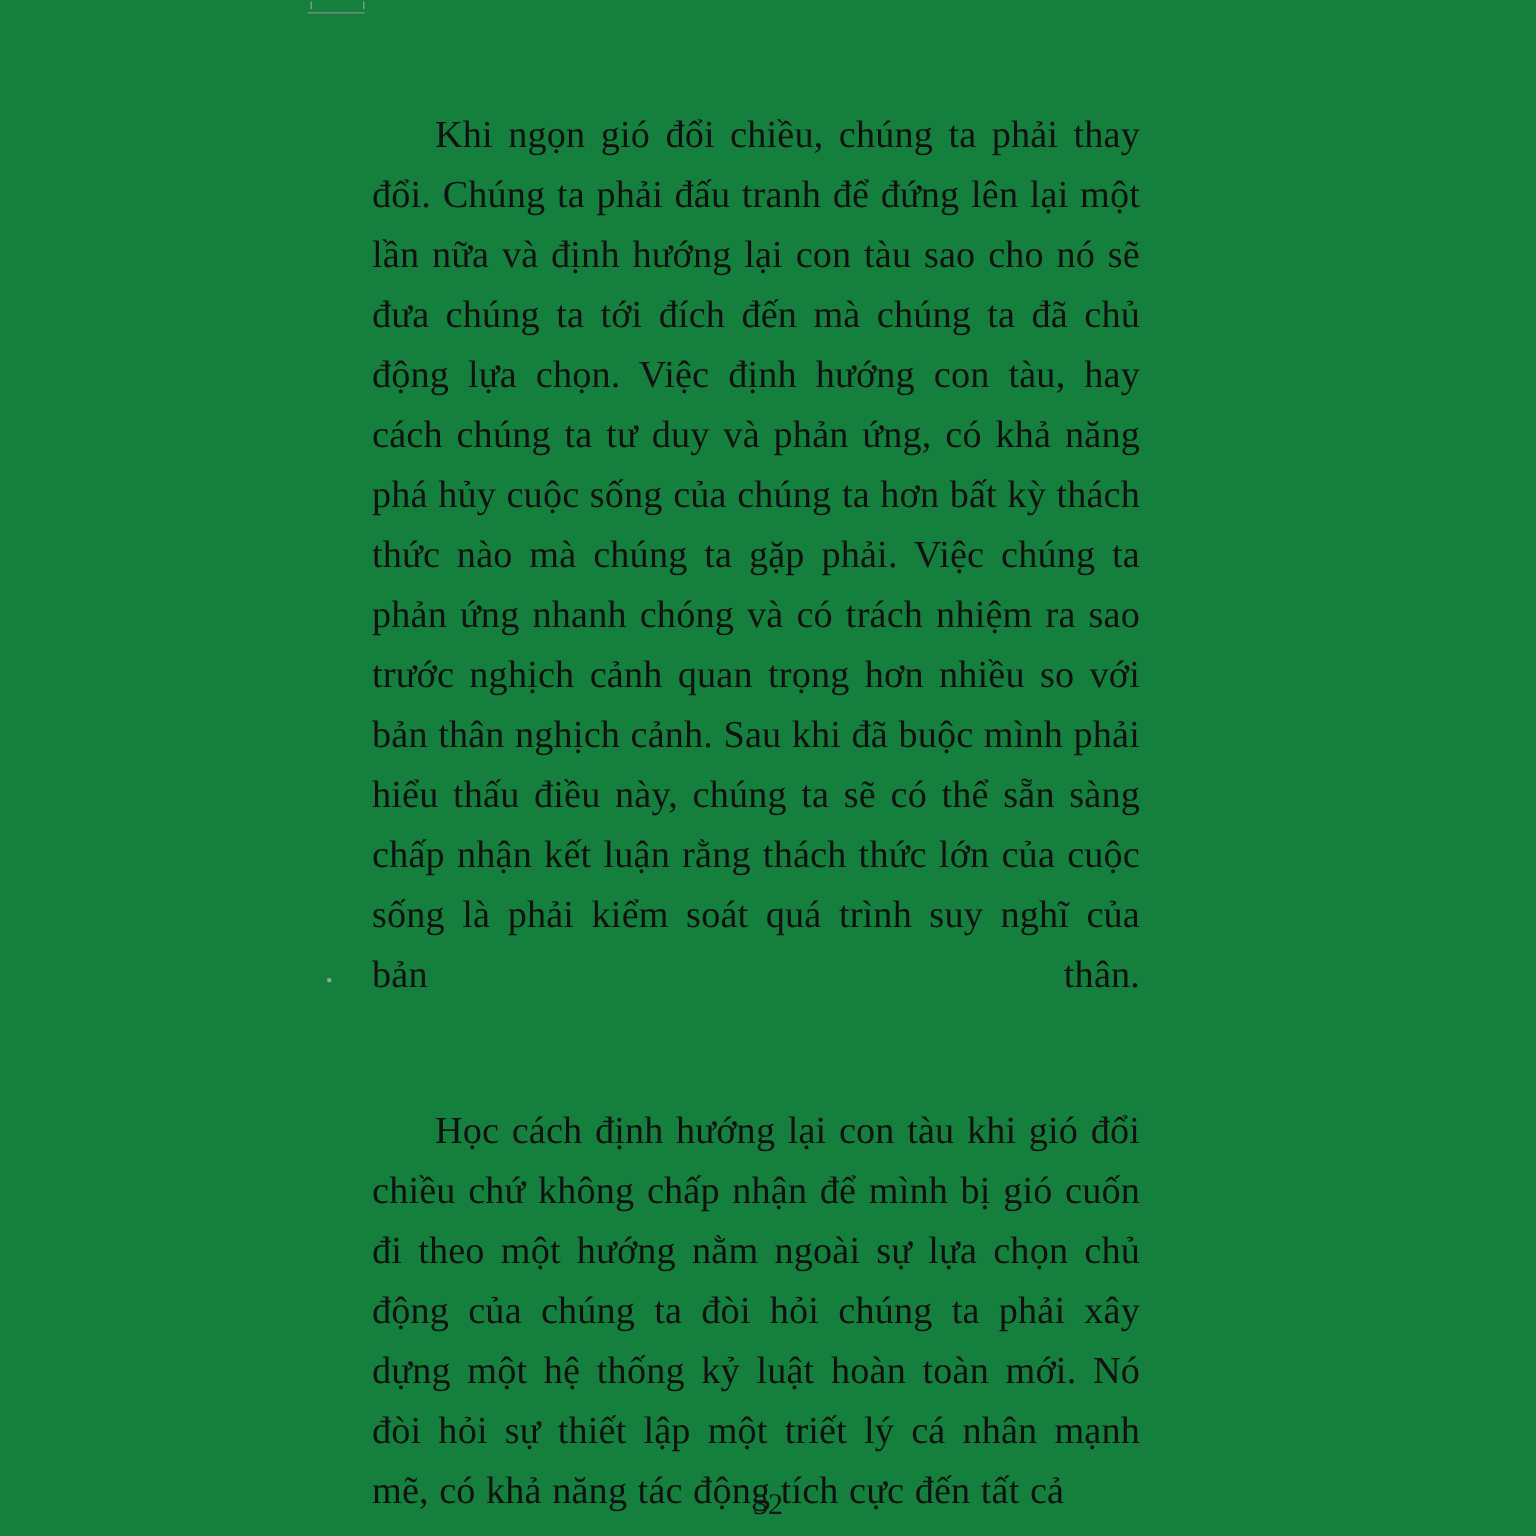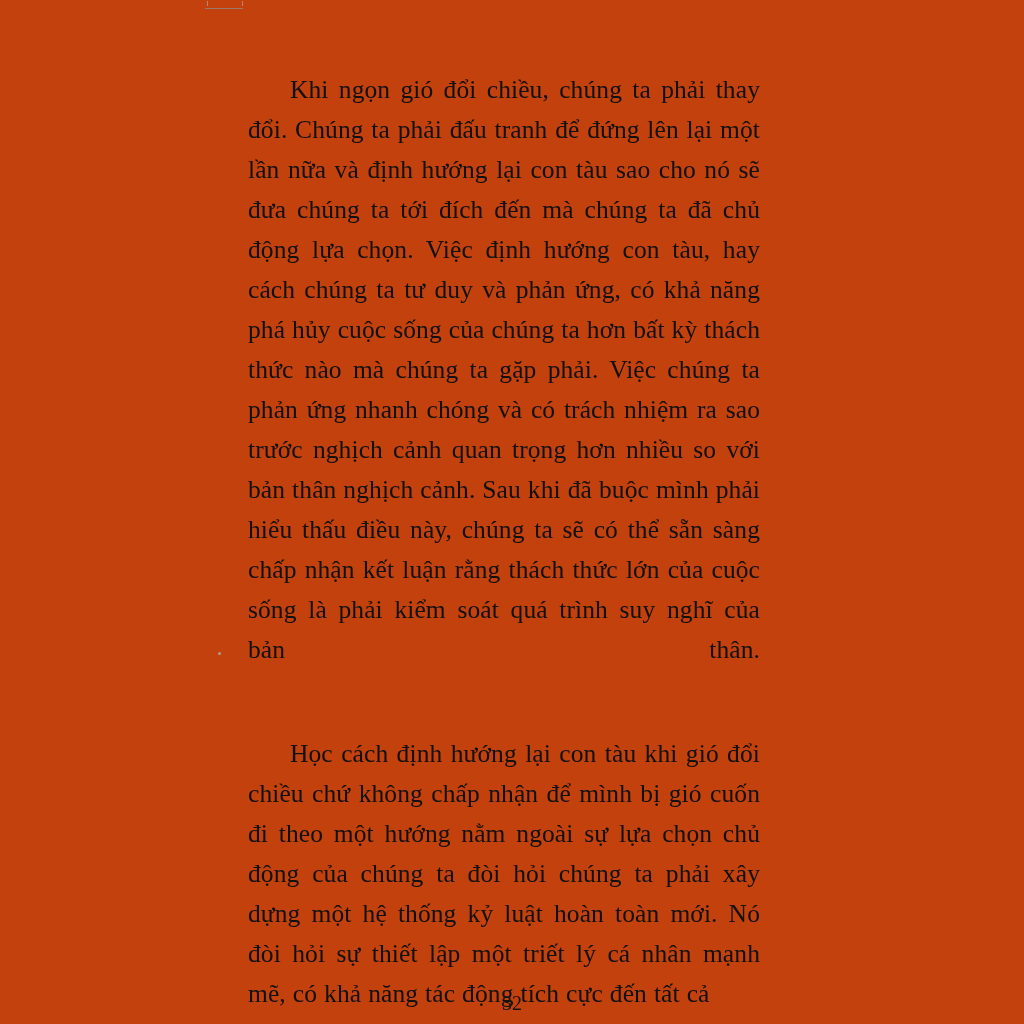--- a/index.html
+++ b/index.html
@@ -12,21 +12,21 @@
     height: 1024px;
     position: relative;
     font-family: "Liberation Serif", serif;
     color: #0a0a0a;
     overflow: hidden;
   }
 
   .page {
     position: absolute;
     inset: 0;
-    background: #c2410c;
+    background: #15803d;
   }
 
   
   .top-artifact {
     position: absolute;
     top: 0px;
     left: 205px;
     width: 38px;
     height: 8px;
     border-bottom: 1px solid #8d8d8d;

